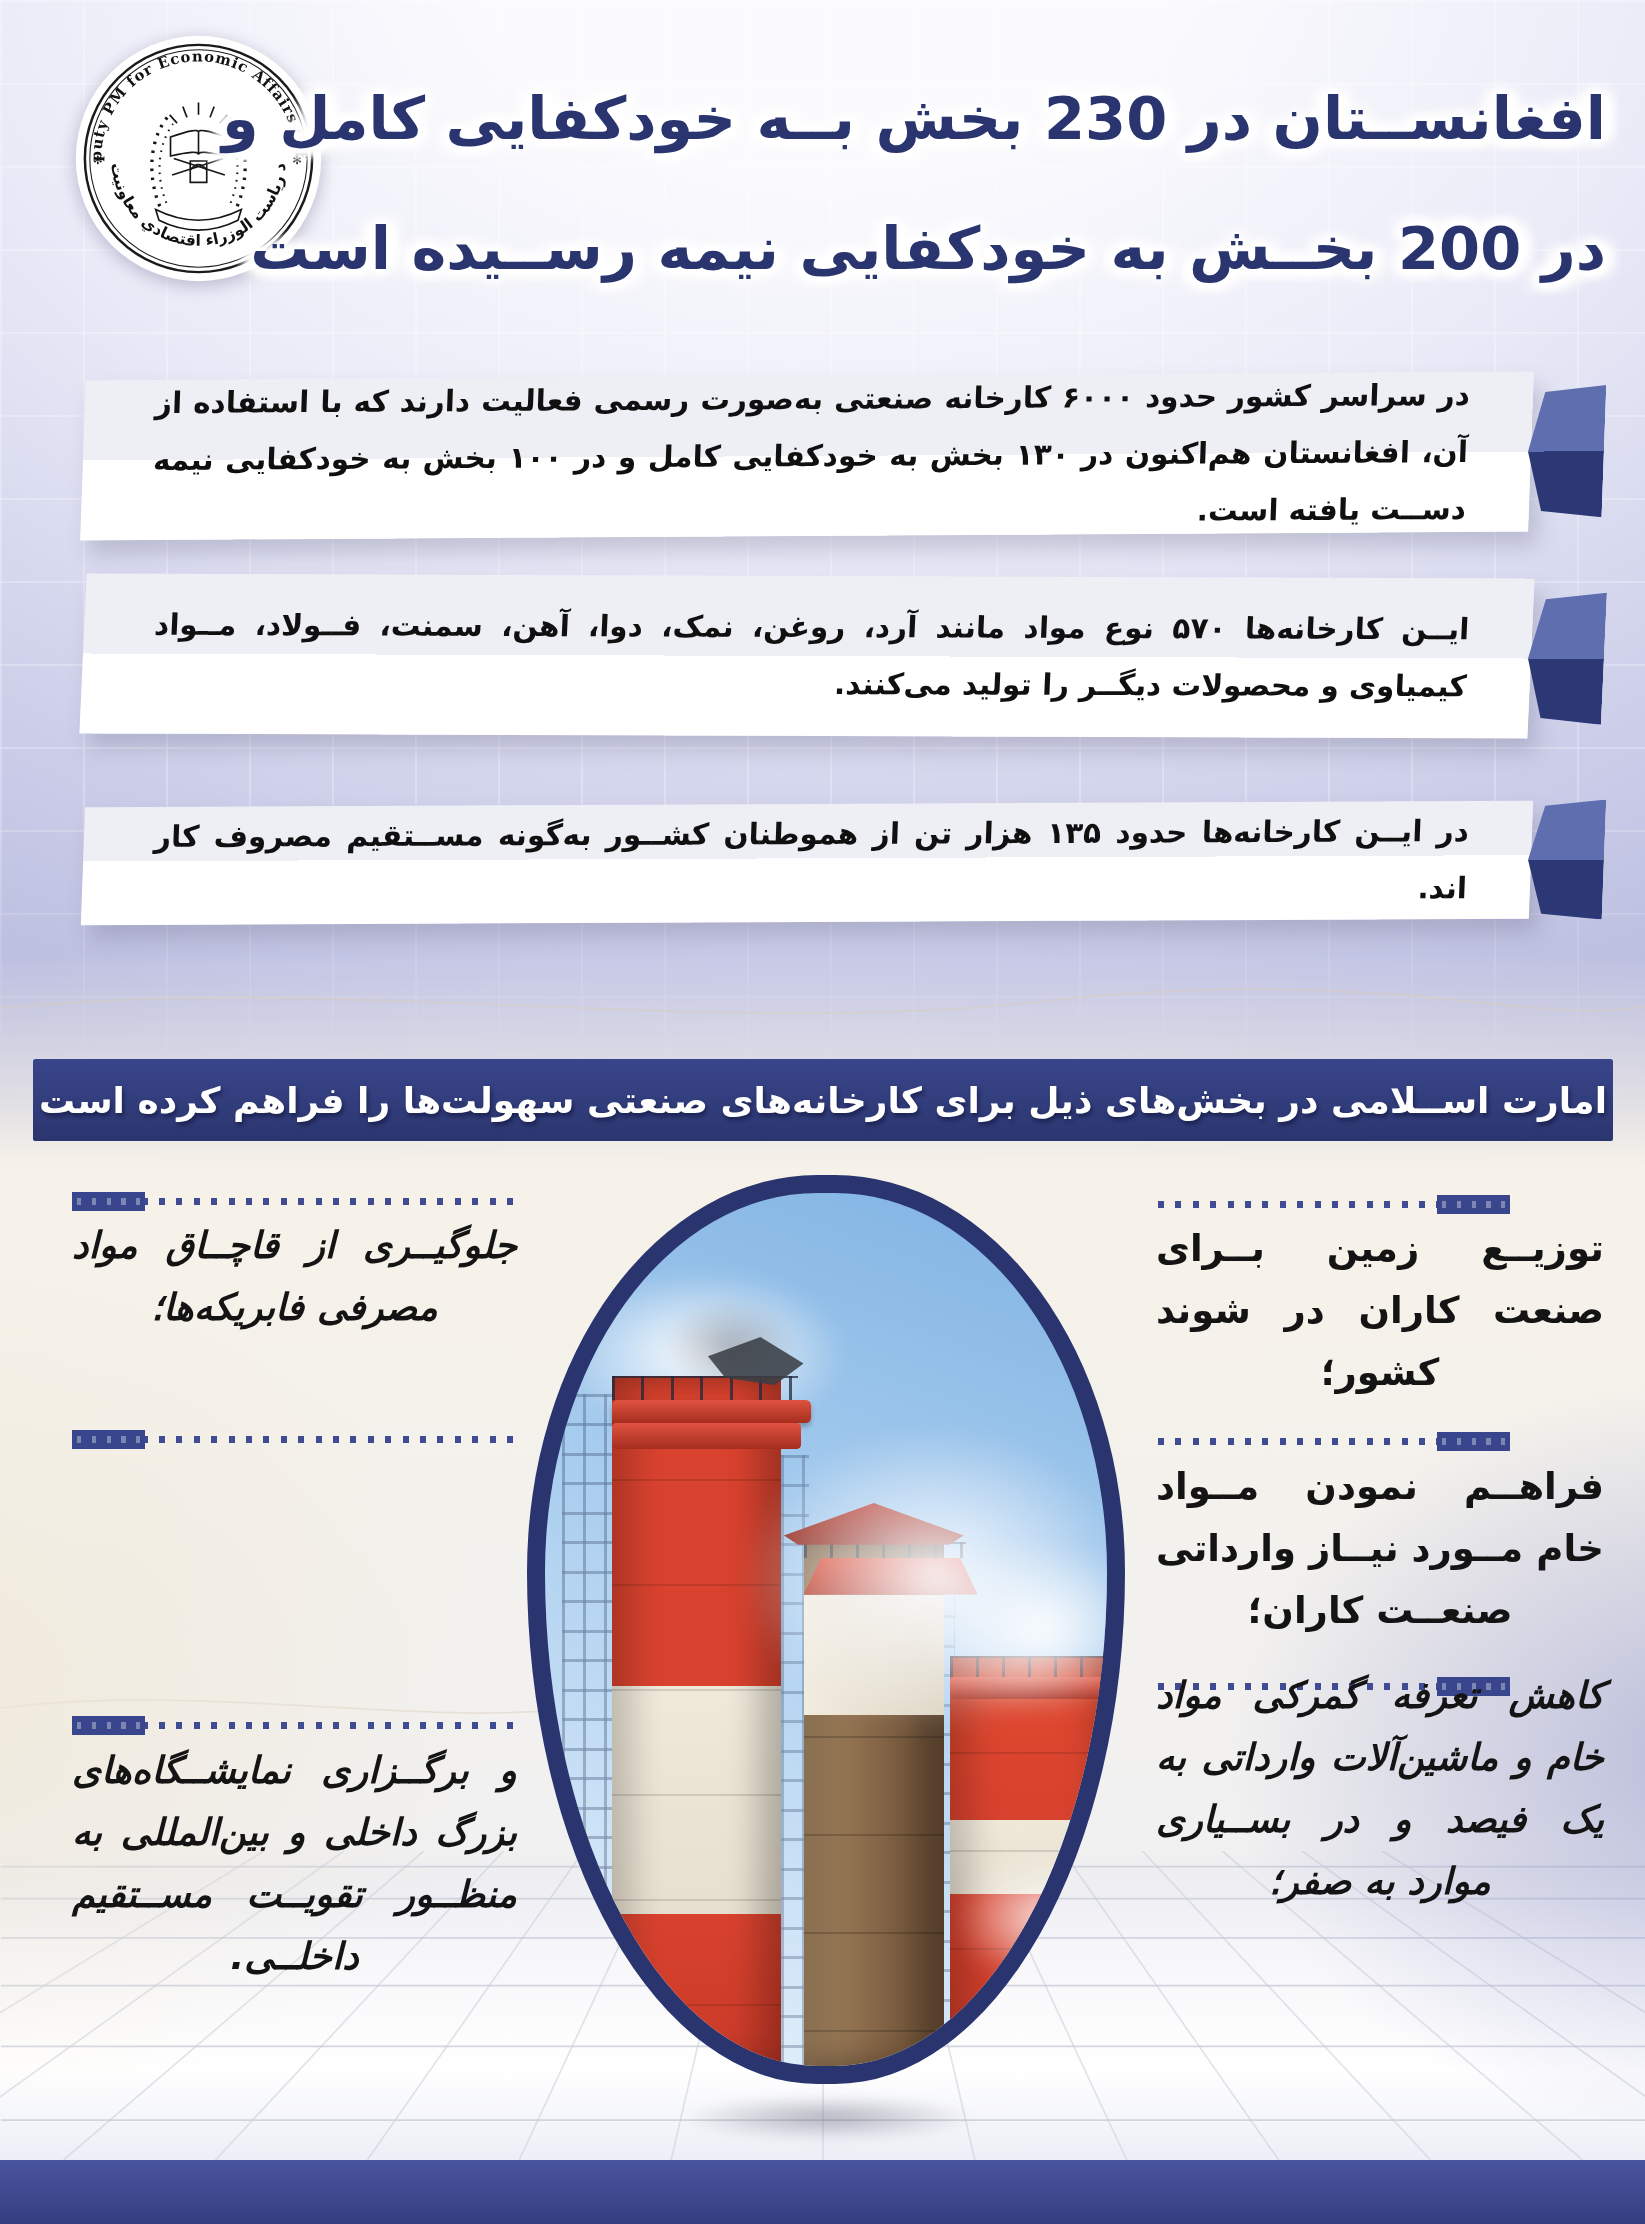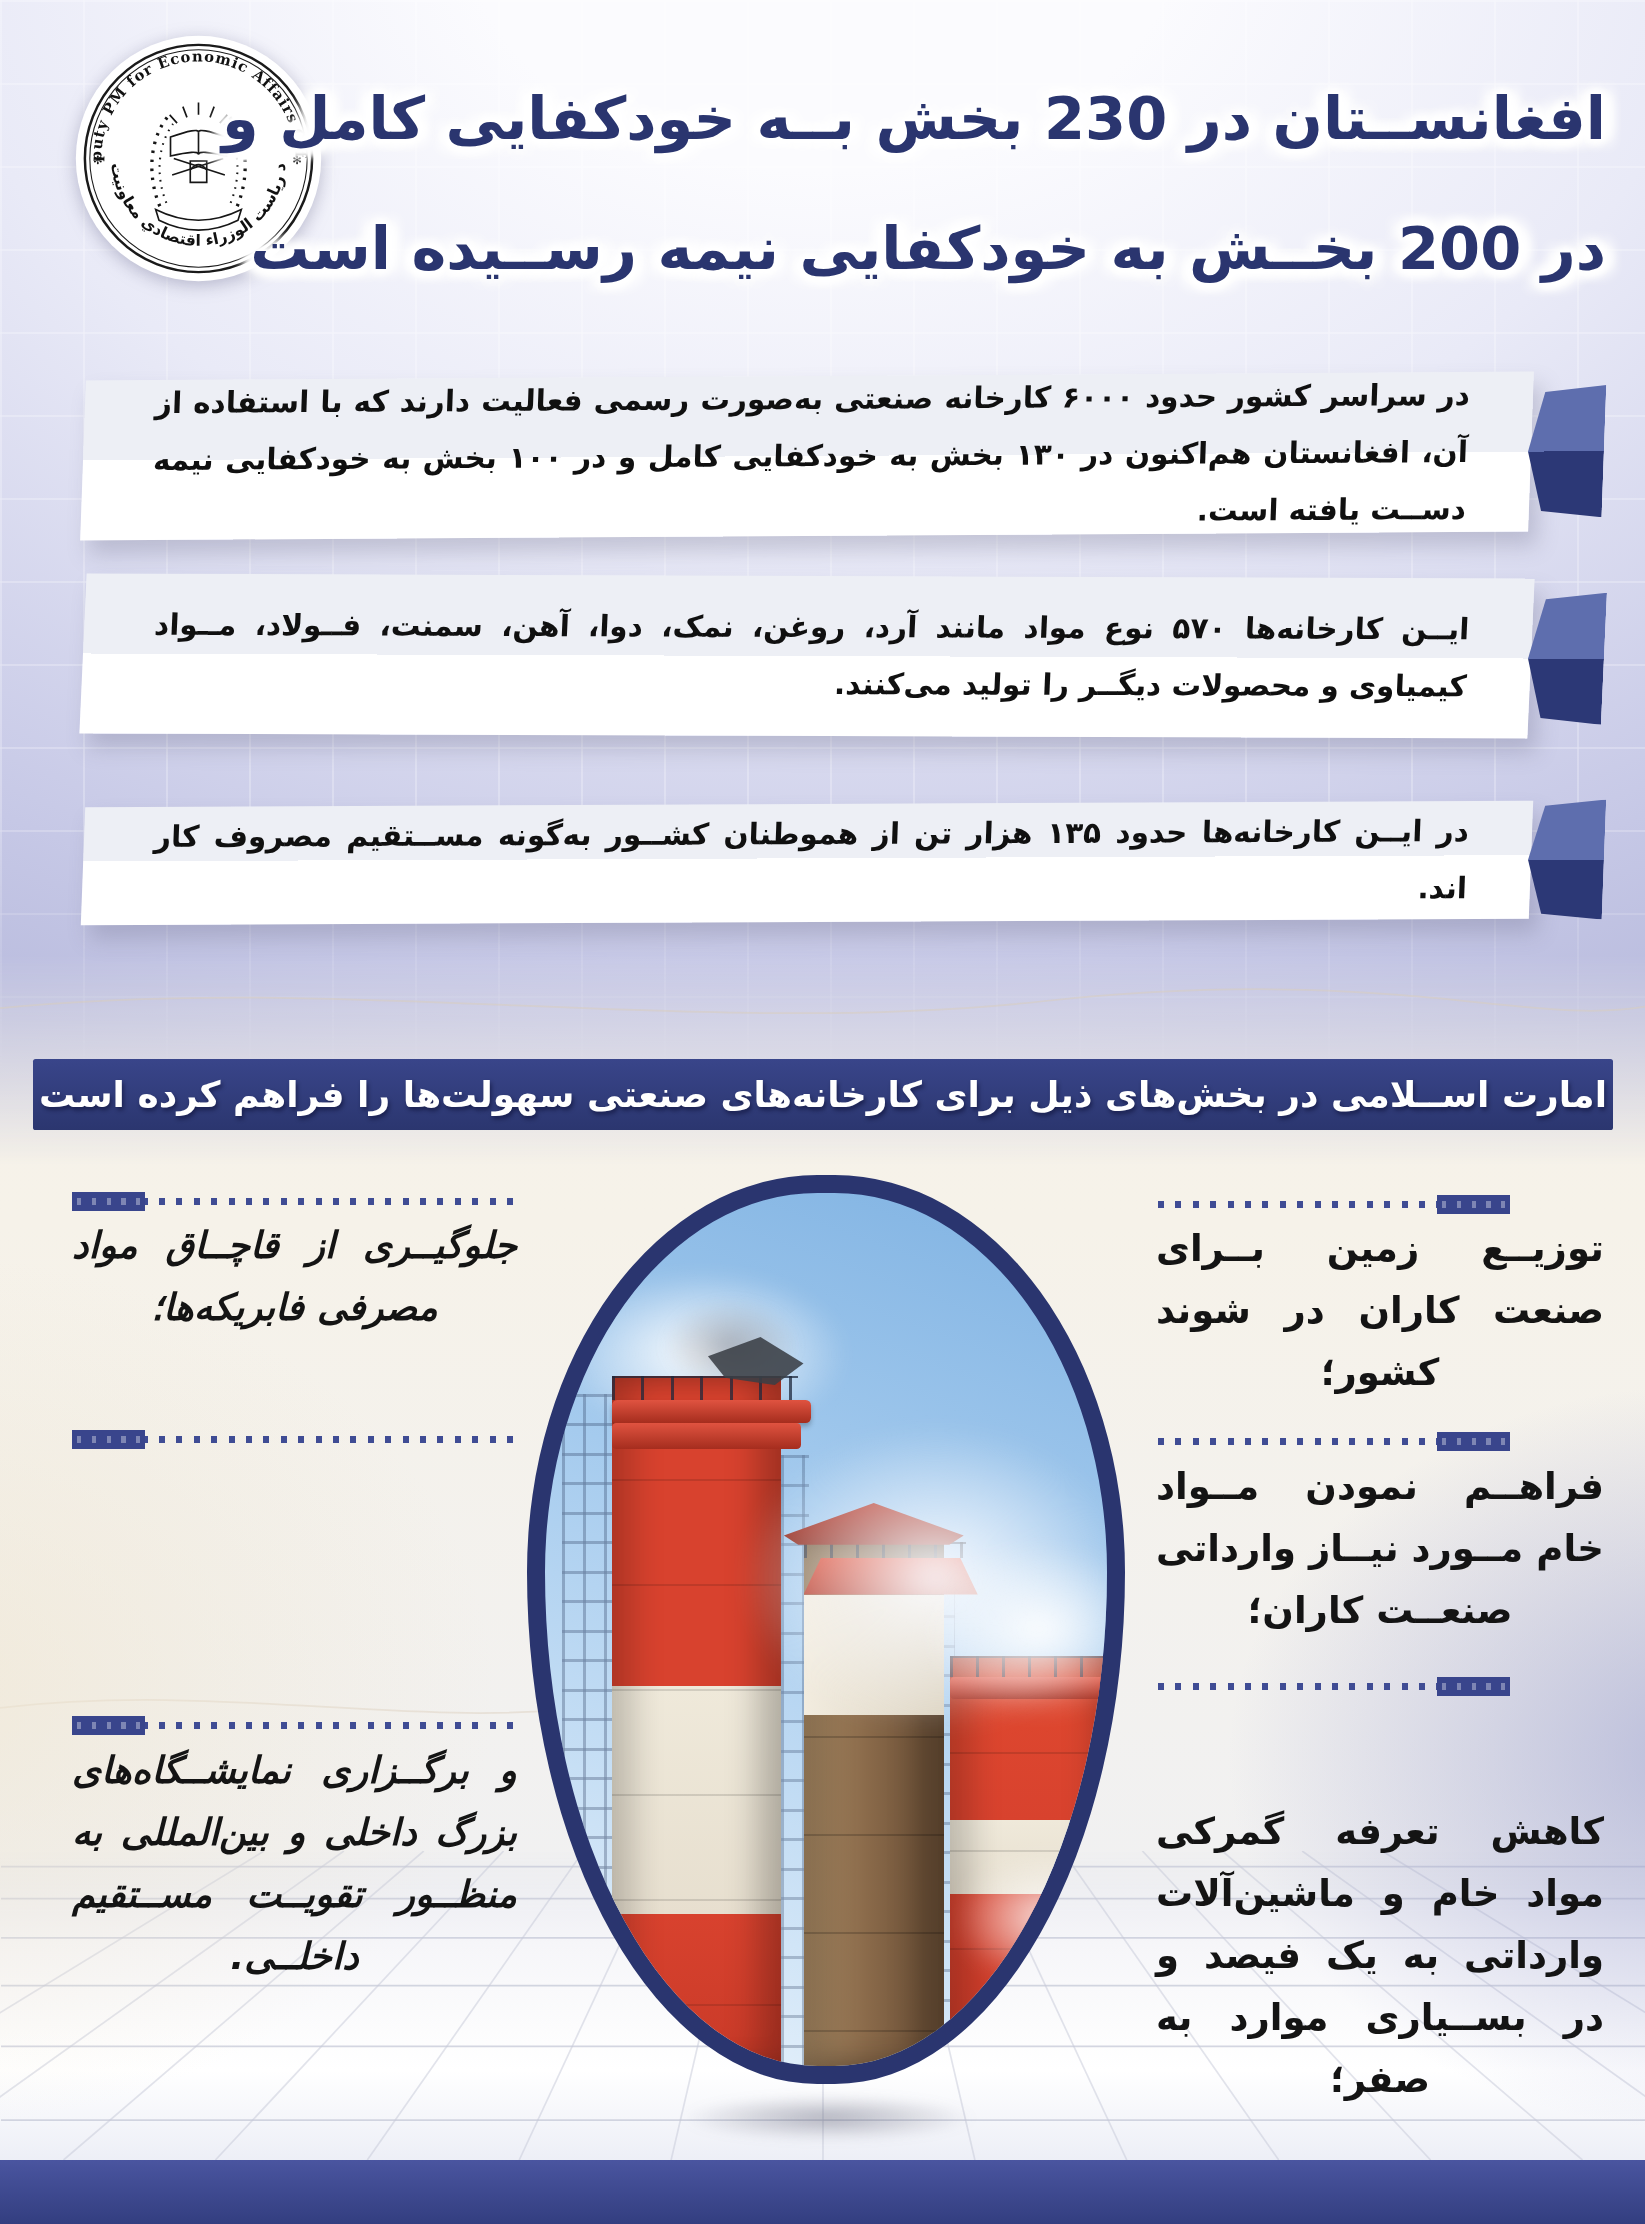--- a/index.html
+++ b/index.html
@@ -53,21 +53,21 @@
   .ribbon-2 { top:576px; height:160px; transform:rotate(0.2deg) skewX(-2.4deg); }
   .ribbon-3 { top:804px; height:118px; transform:rotate(-0.25deg) skewX(-2.4deg);
     background:linear-gradient(180deg,#edeff5 0%,#edeff5 46%,#ffffff 46%); }
   .cube { position:absolute; right:-73px; top:50%; transform:translateY(-50%);
     width:76px; height:132px;
     background:linear-gradient(180deg,#5e6eae 0 50%, #2c3876 50% 100%);
     clip-path:polygon(20% 5%, 100% 0, 100% 100%, 20% 95%, 0 50%); }
   .ribbon-3 .cube { height:120px; }
 
   
-  .section-header { position:absolute; left:33px; top:1059px; width:1580px; height:71px; z-index:5;
+  .section-header { position:absolute; left:33px; top:1059px; width:1580px; height:82px; z-index:5;
     background:linear-gradient(180deg,#39458a,#2b366f); border-radius:2.6px;
     display:flex; align-items:center; justify-content:center; }
   .section-header span { direction:rtl; color:#ffffff; font-weight:bold; font-size:36px;
     text-shadow:1.7px 2.6px 4.3px rgba(0,0,30,.45); white-space:nowrap; }
 
   
   .oval-shadow { position:absolute; left:624px; top:2086px; width:408px; height:64px; z-index:2;
     background:radial-gradient(50% 50% at 50% 50%, rgba(70,72,95,.38), rgba(70,72,95,0) 72%);
     filter:blur(5.2px); }
   .oval { position:absolute; left:527px; top:1175px; width:598px; height:909px; z-index:4;
@@ -129,21 +129,21 @@
   .benefit { position:absolute; z-index:5; margin:0; direction:rtl;
     font-weight:bold; color:#141414; font-size:37px; line-height:62px;
     text-align:justify; text-align-last:center; }
   .col-l { left:72px;  width:445px;font-style:italic; }
   .col-r { left:1156px; width:448px; }
   .l-sep1 { top:1192px; } .l-txt1 { top:1215px; }
   .l-sep2 { top:1430px; } .l-txt2 { top:1453px; }
   .l-sep3 { top:1716px; } .l-txt3 { top:1740px; }
   .r-sep1 { top:1195px; left:1158px; width:352px; } .r-txt1 { top:1218px; }
   .r-sep2 { top:1432px; left:1158px; width:352px; } .r-txt2 { top:1456px; }
-  .r-sep3 { top:1677px; left:1158px; width:352px; } .r-txt3 { top:1801px; }
+  .r-sep3 { top:1677px; left:1158px; width:352px; } .r-txt3 { top:1665px;font-style:italic; }
 </style>
 </head>
 <body>
 
 <div class="page">
 
   <div class="bg-top"></div>
   <div class="bg-grid"></div>
   <svg class="bg-curves" width="1646" height="2225" viewBox="0 0 1894 2560">
     <path d="M0,1160 C400,1120 800,1195 1200,1152 S1760,1182 1894,1158" fill="none" stroke="#d9cdbb" stroke-width="2" opacity="0.5"></path>

